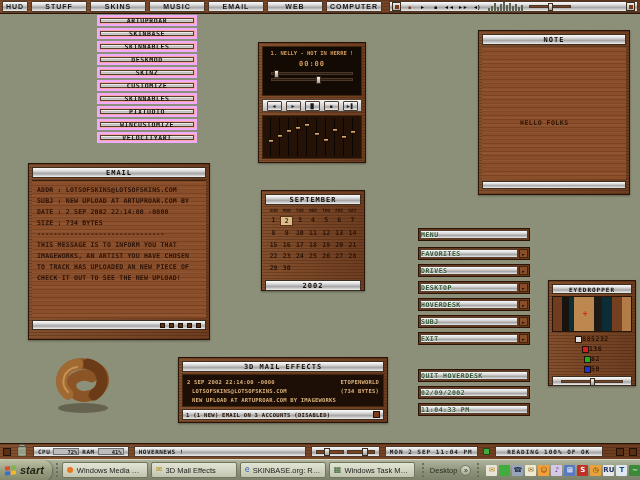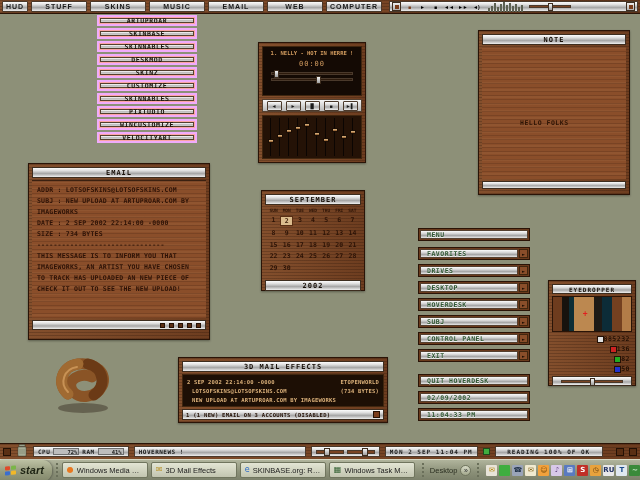--- a/index.html
+++ b/index.html
@@ -40,21 +40,21 @@
   
   .skins-menu{position:absolute;left:97px;top:15px;width:100px;display:flex;flex-direction:column;gap:2px;}
   .skins-menu .ditem{height:11px;background:#fca5a5;border:2px solid #f0abfc;padding:1px;}
   .skins-menu .ditem>span{display:flex;height:100%;align-items:center;justify-content:center;
     font-size:6.5px;font-weight:bold;letter-spacing:.6px;color:#1c140c;border:1px solid #55402f;
     background:linear-gradient(180deg,#fbfbfb,#d8d8d8 35%,#a8a8a8 65%,#e8e8e8);}
   
   .player{left:258px;top:42px;width:108px;height:121px;}
   .lcd{background:#140a04;border:1px solid #40260f;height:50px;position:relative;padding:3px 2px;}
   .lcd .track{font-size:5.5px;color:#d09a5e;font-weight:bold;text-align:center;white-space:nowrap;overflow:hidden;}
-  .lcd .time{font-size:7px;color:#d09a5e;font-weight:normal;text-align:center;margin-top:4px;letter-spacing:1px;}
+  .lcd .time{font-size:7px;color:#d09a5e;font-weight:bold;text-align:center;margin-top:4px;letter-spacing:1px;}
   .lcd .hslider{width:88%;margin:4px auto 0;background:#2c1a0c;}
   .player .controls{height:13px;margin-top:3px;display:flex;align-items:center;justify-content:center;gap:4px;
     border:1px solid #55402f;background:linear-gradient(180deg,#f4f4f4,#b8b8b8);}
   .player .controls button{width:15px;height:10px;font-size:5px;}
   .eq{margin-top:3px;height:44px;background:#241206;border:1px solid #40260f;display:flex;
     justify-content:space-around;padding:2px 3px;}
   .eq .band{position:relative;width:6px;height:100%;}
   .eq .band::before{content:"";position:absolute;left:2px;top:0;bottom:0;width:1px;background:#0b0502;}
   .eq .band .knob{position:absolute;left:0;width:6px;height:4px;border:1px solid #1a0d04;
     background:linear-gradient(180deg,#e8c48e,#8a5426);}
@@ -74,33 +74,33 @@
   .cal-grid span.selected{background:#dcbd8e;border:1px solid #5a2f14;color:#3a1c08;}
   .cal-foot{margin-top:8px;}
   
   .notewin{left:478px;top:30px;width:152px;height:165px;}
   .note-body{position:relative;height:132px;margin-top:2px;}
   .note-text{position:absolute;left:38px;top:72px;font-size:6.5px;font-weight:bold;color:#2f1505;letter-spacing:.5px;}
   .note-foot{height:8px;margin-top:2px;border:1px solid #3d2d1f;}
   
   .hover-menu{position:absolute;left:418px;top:228px;width:112px;display:flex;flex-direction:column;}
   .menu-item{height:13px;margin-bottom:4px;background:#6b3a1c;border:1px solid #2a1407;padding:1px;display:flex;}
-  .menu-item .face{flex:1;display:flex;align-items:center;padding-left:6px;border:1px solid #55402f;
+  .menu-item .face{flex:1;display:flex;align-items:center;border:1px solid #55402f;
     background:linear-gradient(180deg,#fbfbfb,#d8d8d8 35%,#a6a6a6 65%,#e8e8e8);
     font-size:6.5px;font-weight:bold;letter-spacing:.5px;color:#2d5530;text-shadow:0 1px 0 rgba(255,255,255,.6);}
   .menu-item .arrow{width:9px;margin-left:1px;background:#8a4e2a;border:1px solid #40260f;
     display:flex;align-items:center;justify-content:center;font-size:5px;color:#1d0e04;}
   .menu-item.header{margin-bottom:6px;}
-  .menu-item.gap{margin-top:8px;}
+  .menu-item.gap{margin-top:20px;}
   
   .eyewin{left:548px;top:280px;width:88px;height:106px;}
   .eye-preview{position:relative;height:36px;margin-top:2px;border:1px solid #2a1407;display:flex;overflow:hidden;}
   .eye-preview .crosshair{position:absolute;left:38%;top:40%;color:#e02020;font-size:8px;font-weight:bold;line-height:6px;}
   .eye-rows{margin-top:3px;display:flex;flex-direction:column;gap:2px;padding:0 2px;}
-  .eye-row{display:flex;align-items:center;justify-content:flex-end;height:8px;}
+  .eye-row{display:flex;align-items:center;justify-content:center;height:8px;}
   .eye-row .sw{width:7px;height:7px;border:1px solid #241105;}
   .eye-row .val{font-size:6.5px;font-weight:bold;color:#241105;letter-spacing:.5px;}
   .eye-foot{margin-top:3px;height:10px;border:1px solid #3d2d1f;display:flex;align-items:center;justify-content:center;}
   .eye-foot .hslider{width:62px;}
   
   .mailfx{left:178px;top:357px;width:210px;height:66px;}
   .fx-body{margin-top:2px;height:33px;background:#1d0f05;border:1px solid #40260f;padding:3px 4px;
     font-size:5.5px;font-weight:bold;color:#d8ae78;letter-spacing:.2px;}
   .fx-row{display:flex;justify-content:space-between;line-height:9px;white-space:nowrap;}
   .fx-row .indent{padding-left:5px;}
@@ -299,21 +299,20 @@
   </div>
 
   <div class="win wood emailwin">
     <div class="titlebar metal">
       <span class="titletext">EMAIL</span>
     </div>
     <div class="email-body woodbody">
 
         <div>ADDR : LOTSOFSKINS@LOTSOFSKINS.COM</div>
         <div>SUBJ : NEW UPLOAD AT ARTUPROAR.COM BY</div>
-        <div>IMAGEWORKS</div>
         <div>DATE : 2 SEP 2002 22:14:00 -0000</div>
         <div>SIZE : 734 BYTES</div>
         <div>-------------------------------</div>
         <div>THIS MESSAGE IS TO INFORM YOU THAT</div>
         <div>IMAGEWORKS, AN ARTIST YOU HAVE CHOSEN</div>
         <div>TO TRACK HAS UPLOADED AN NEW PIECE OF</div>
         <div>CHECK IT OUT TO SEE THE NEW UPLOAD!</div>
       </div>
     <div class="email-foot metal">
       <i></i>
@@ -396,24 +395,20 @@
       </div>
       <div class="menu-item">
         <span class="face">HOVERDESK</span>
         <span class="arrow">►</span>
       </div>
       <div class="menu-item">
         <span class="face">SUBJ</span>
         <span class="arrow">►</span>
       </div>
       <div class="menu-item">
-        <span class="face">CONTROL PANEL</span>
-        <span class="arrow">►</span>
-      </div>
-      <div class="menu-item">
         <span class="face">EXIT</span>
         <span class="arrow">►</span>
       </div>
       <div class="menu-item plain gap">
         <span class="face">QUIT HOVERDESK</span>
 
       </div>
       <div class="menu-item plain">
         <span class="face">02/09/2002</span>
 

